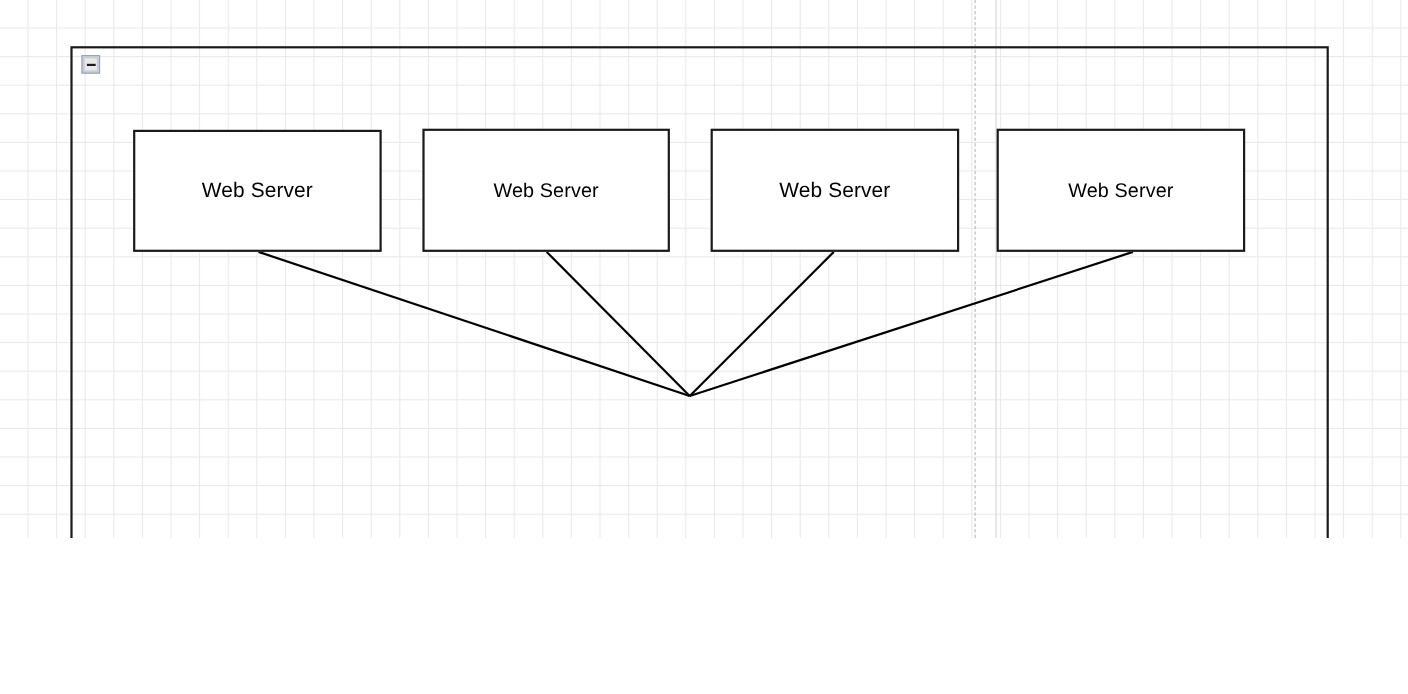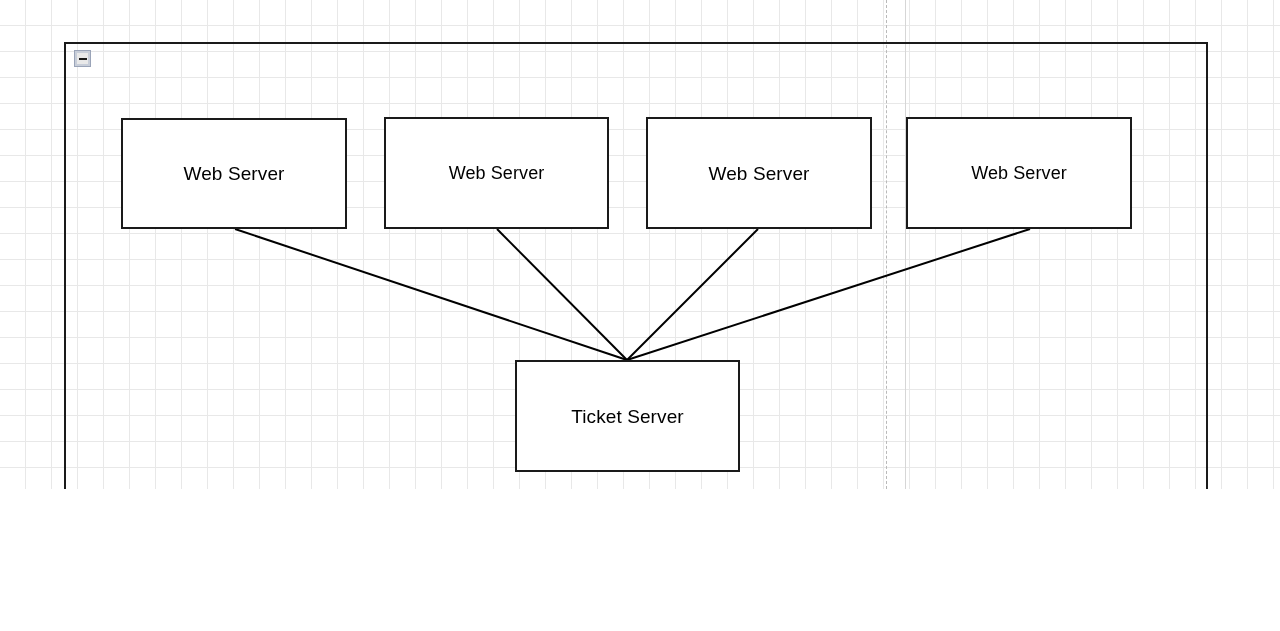--- a/index.html
+++ b/index.html
@@ -128,17 +128,14 @@
   </div>
 
   <div class="node" style="left:646px; top:117px; width:226px; height:112px;">
     <span class="node-label">Web Server</span>
   </div>
 
   <div class="node thin" style="left:906px; top:117px; width:226px; height:112px;">
     <span class="node-label small">Web Server</span>
   </div>
 
-  <div class="node" style="left:515px; top:360px; width:225px; height:112px;">
-    <span class="node-label">Ticket Server</span>
-  </div>
 
 </div>
 
 </body></html>

